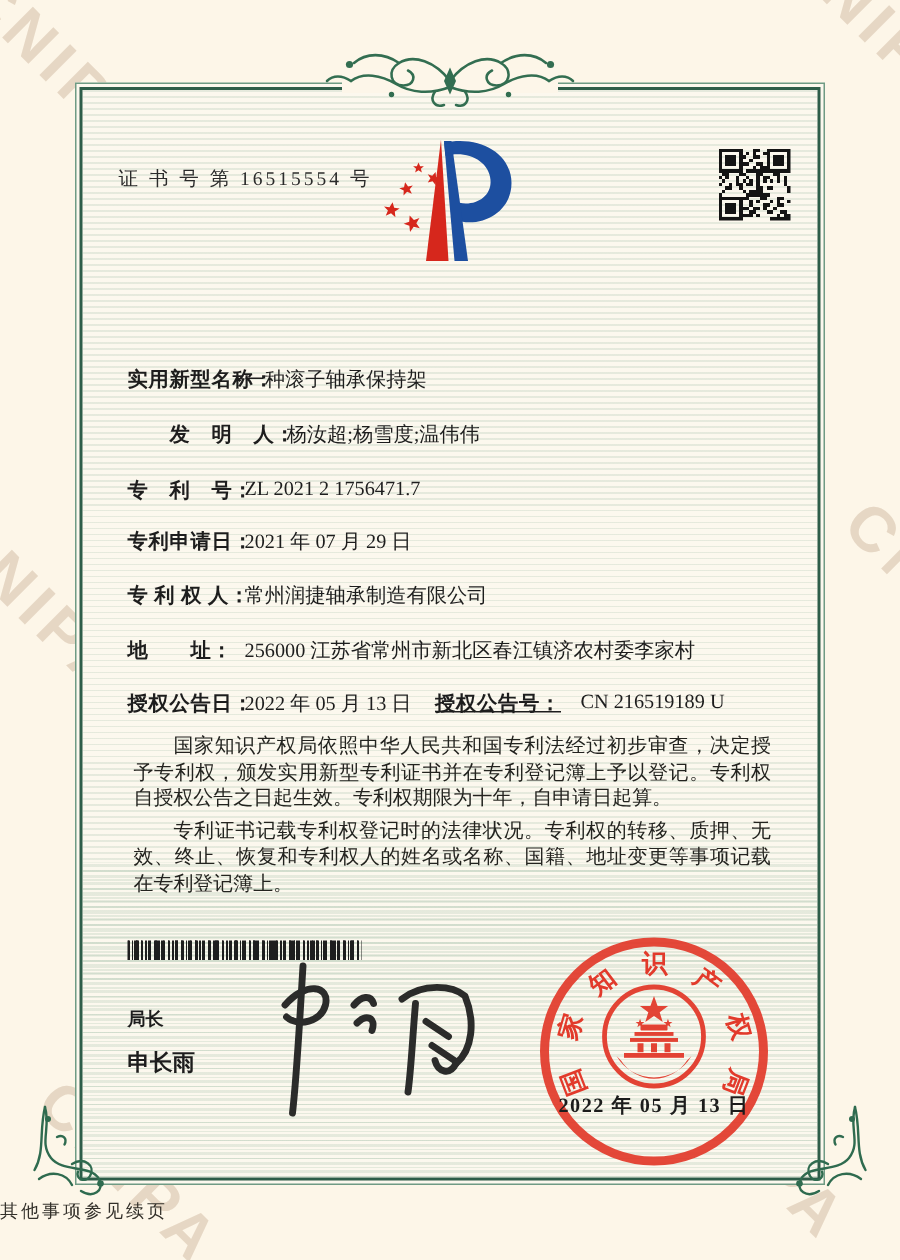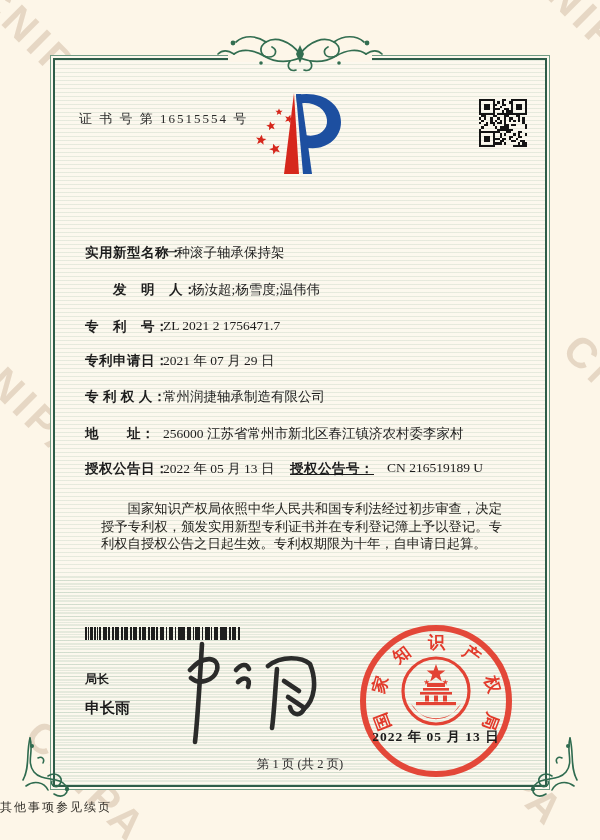--- a/index.html
+++ b/index.html
@@ -39,21 +39,21 @@
   
   .row{position:absolute;left:85px;height:18px;font-size:13.5px;white-space:nowrap;}
   .row .lab{font-weight:600;letter-spacing:0.5px;}
   .row .val{position:absolute;left:78px;top:0;font-weight:400;}
   .row .lab2{position:absolute;left:205px;top:0;font-weight:600;letter-spacing:0.5px;text-decoration:underline;}
   .row .val2{position:absolute;left:302px;top:0;font-weight:500;}
 
   
   .body-text{position:absolute;left:85px;top:484px;width:433px;font-size:13.3px;
       line-height:17.6px;text-align:justify;color:#23231f;}
-  .body-text p{margin:16px;text-indent:2em;}
+  .body-text p{margin:4px;text-indent:2em;}
 
   
   .barcode{position:absolute;left:85px;top:627px;width:156px;height:13px;
       background:
        repeating-linear-gradient(90deg,#1e1e1e 0 1.5px,transparent 1.5px 4.5px),
        repeating-linear-gradient(90deg,#1e1e1e 0 1px,transparent 1px 3px),
        repeating-linear-gradient(90deg,transparent 0 6px,#1e1e1e 6px 8px,transparent 8px 13px);}
   .sig-title{position:absolute;left:85px;top:671px;font-size:12px;font-weight:700;}
   .sig-name{position:absolute;left:85px;top:699px;font-size:15px;font-weight:700;}
   .signature{position:absolute;left:150px;top:636px;width:178px;height:114px;}
@@ -404,20 +404,21 @@
   </div>
   <div class="row" style="top:460px;">
     <span class="lab">授权公告日：</span>
     <span class="val">2022 年 05 月 13 日</span>
     <span class="lab2">授权公告号：</span>
     <span class="val2">CN 216519189 U</span>
   </div>
 
   <div class="body-text">
     <p>国家知识产权局依照中华人民共和国专利法经过初步审查，决定授予专利权，颁发实用新型专利证书并在专利登记簿上予以登记。专利权自授权公告之日起生效。专利权期限为十年，自申请日起算。</p>
+    <p>专利证书记载专利权登记时的法律状况。专利权的转移、质押、无效、终止、恢复和专利权人的姓名或名称、国籍、地址变更等事项记载在专利登记簿上。</p>
   </div>
 
   <div class="barcode"></div>
 
   <div class="sig-title">局长</div>
   <div class="sig-name">申长雨</div>
 
   <svg class="signature" viewBox="0 0 178 114">
     <g stroke="#1b1b1b" stroke-width="4.6" fill="none" stroke-linecap="round" stroke-linejoin="round" opacity="0.92">
       <path d="M40,34 C54,18 70,21 67,34 C64,45 49,49 41,42"></path>
@@ -453,16 +454,15 @@
         <rect x="-11" y="4.5" width="4" height="6"></rect>
         <rect x="-2" y="4.5" width="4" height="6"></rect>
         <rect x="7" y="4.5" width="4" height="6"></rect>
         <rect x="-20" y="11" width="40" height="3.2"></rect>
         <path d="M-25,13 A 29 29 0 0 0 25,13 L22,16 A 26 26 0 0 1 -22,16 Z"></path>
       </g>
     </svg>
     <div class="seal-date">2022 年 05 月 13 日</div>
   </div>
 
-  <div class="page-no">第 1 页 (共 2 页)</div>
   <div class="footer-note">其他事项参见续页</div>
 
 </div>
 
 </body></html>

